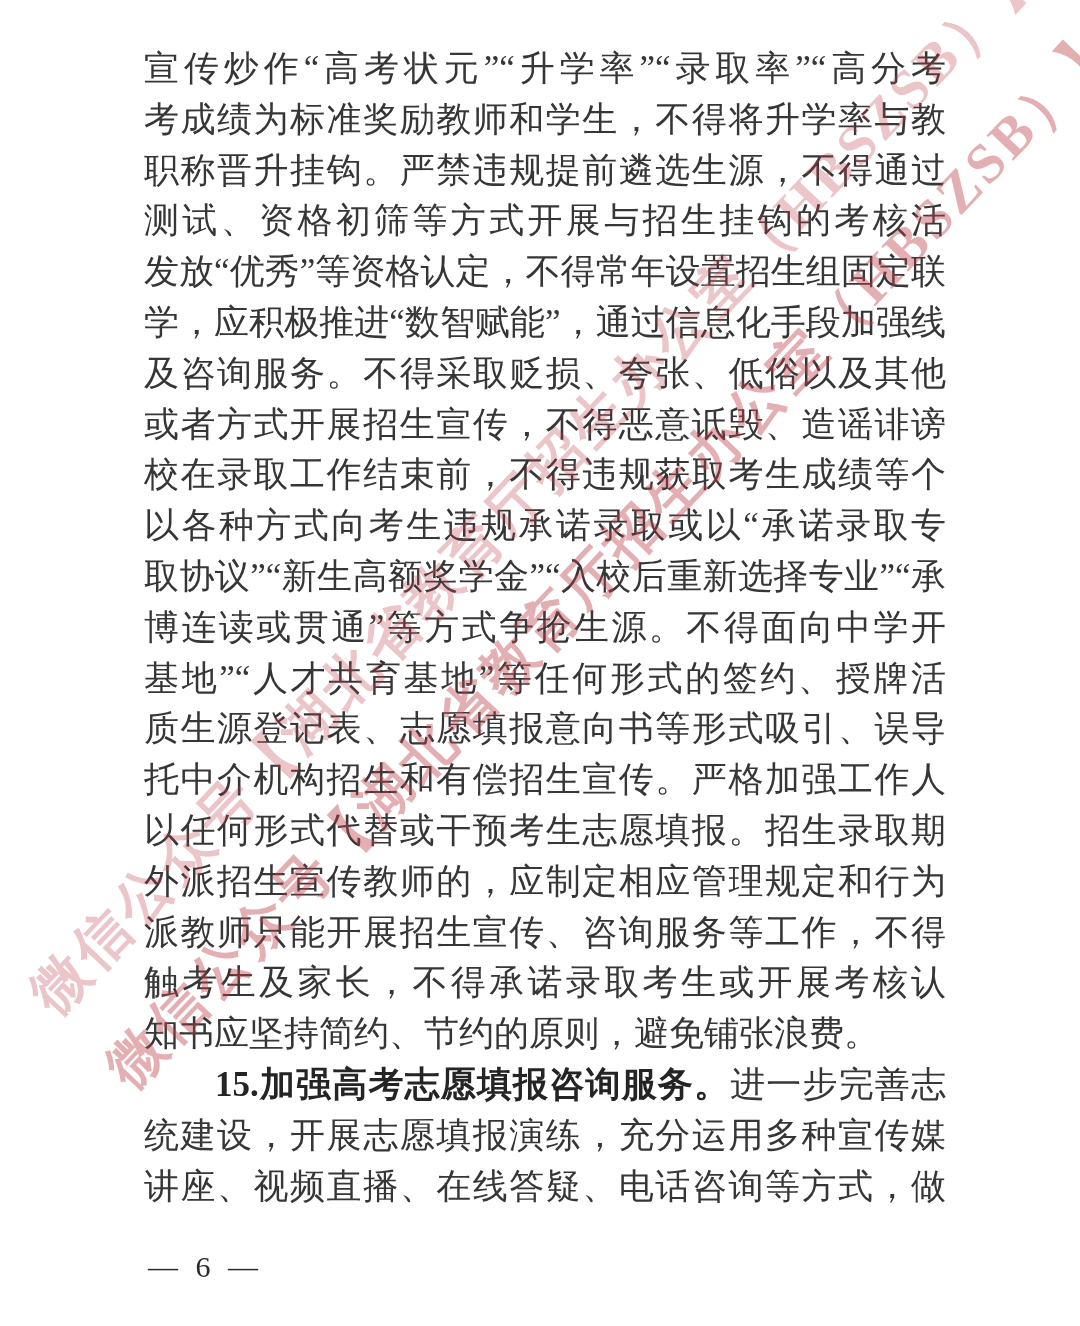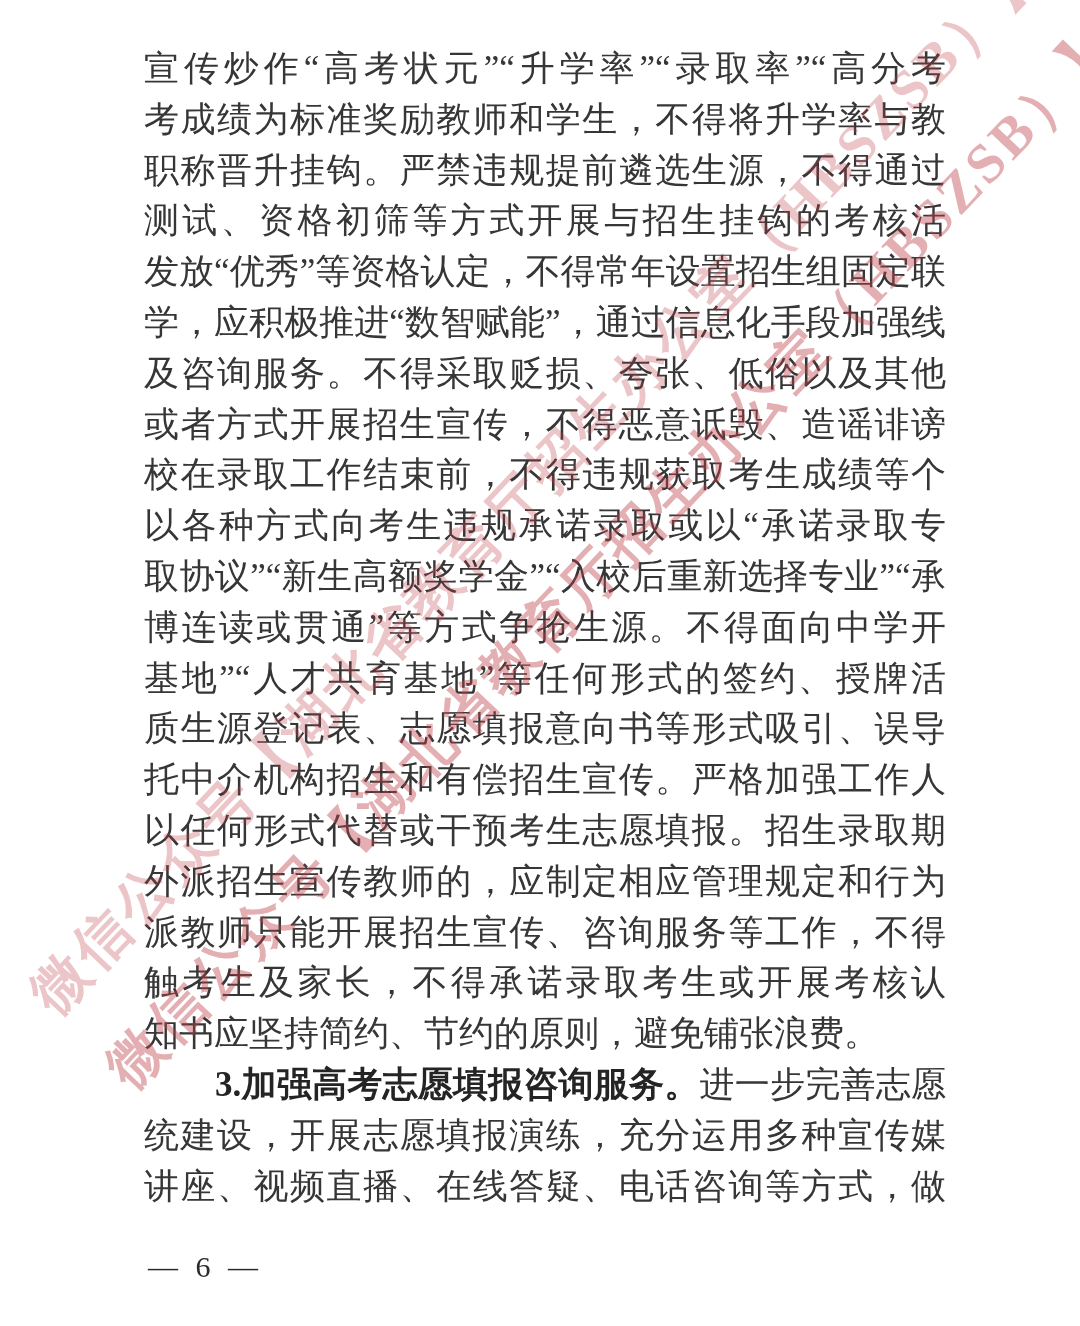--- a/index.html
+++ b/index.html
@@ -67,20 +67,20 @@
       <div class="line">取协议”“新生高额奖学金”“入校后重新选择专业”“承诺本硕</div>
       <div class="line">博连读或贯通”等方式争抢生源。不得面向中学开展“优质生源</div>
       <div class="line">基地”“人才共育基地”等任何形式的签约、授牌活动。严禁以优</div>
       <div class="line">质生源登记表、志愿填报意向书等形式吸引、误导学生，严禁委</div>
       <div class="line">托中介机构招生和有偿招生宣传。严格加强工作人员管理，不得</div>
       <div class="line">以任何形式代替或干预考生志愿填报。招生录取期间，确有必要</div>
       <div class="line">外派招生宣传教师的，应制定相应管理规定和行为规范，明确外</div>
       <div class="line">派教师只能开展招生宣传、咨询服务等工作，不得单方面私下接</div>
       <div class="line">触考生及家长，不得承诺录取考生或开展考核认定。制作录取通</div>
       <div class="line short">知书应坚持简约、节约的原则，避免铺张浪费。</div>
-      <div class="line indent"><span class="lead-bold">3.加强高考志愿填报咨询服务。</span>进一步完善志愿填报辅助系</div>
+      <div class="line indent"><span class="lead-bold">15.加强高考志愿填报咨询服务。</span>进一步完善志愿填报辅助系</div>
       <div class="line">统建设，开展志愿填报演练，充分运用多种宣传媒介，通过专题</div>
       <div class="line">讲座、视频直播、在线答疑、电话咨询等方式，做好志愿填报指</div>
     </div>
   <div class="wm wm2">微信公众号【湖北省教育厅招生办公室（HBSZSB）】</div>
   <div class="wm wm1">微信公众号【湖北省教育厅招生办公室（HBSZSB）】</div>
   <div class="page-number">— 6 —</div>
 </div>
 
 </body></html>

